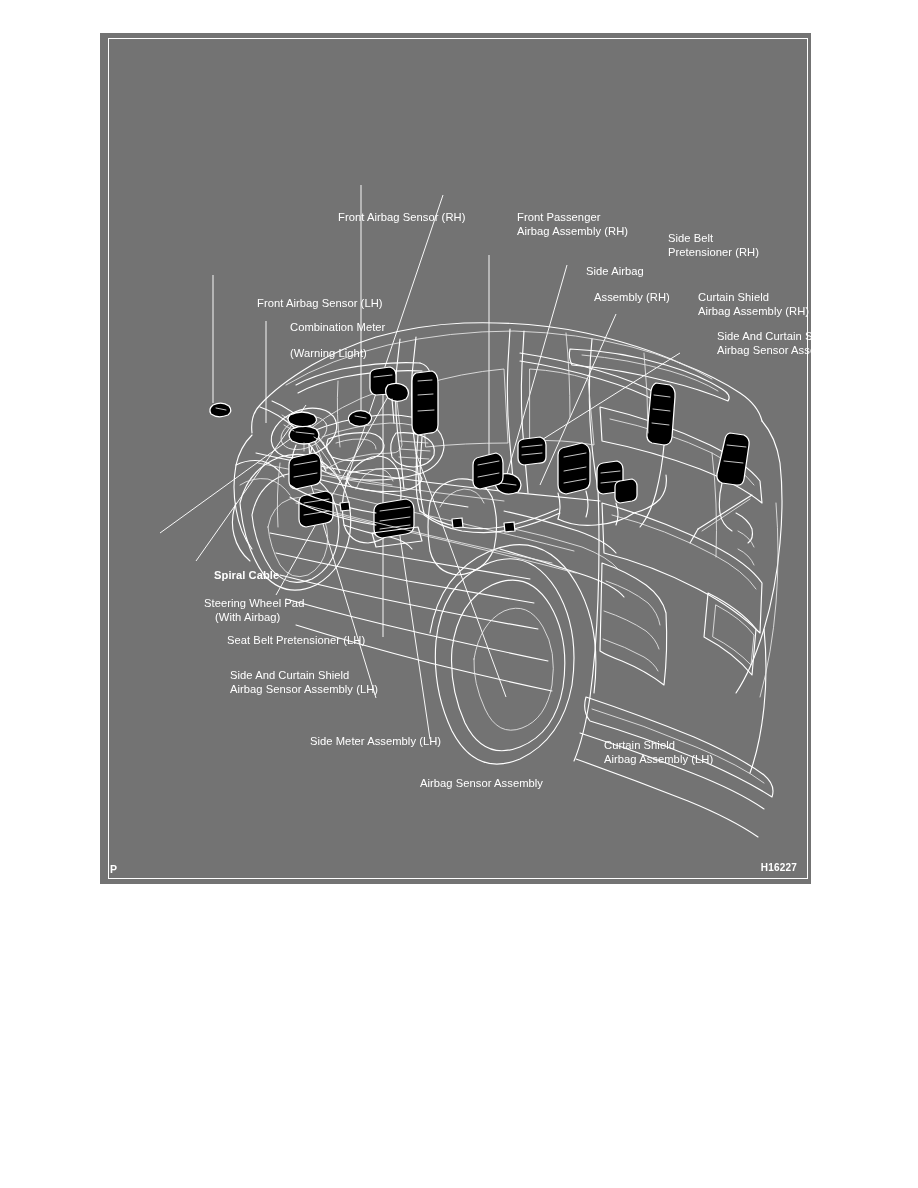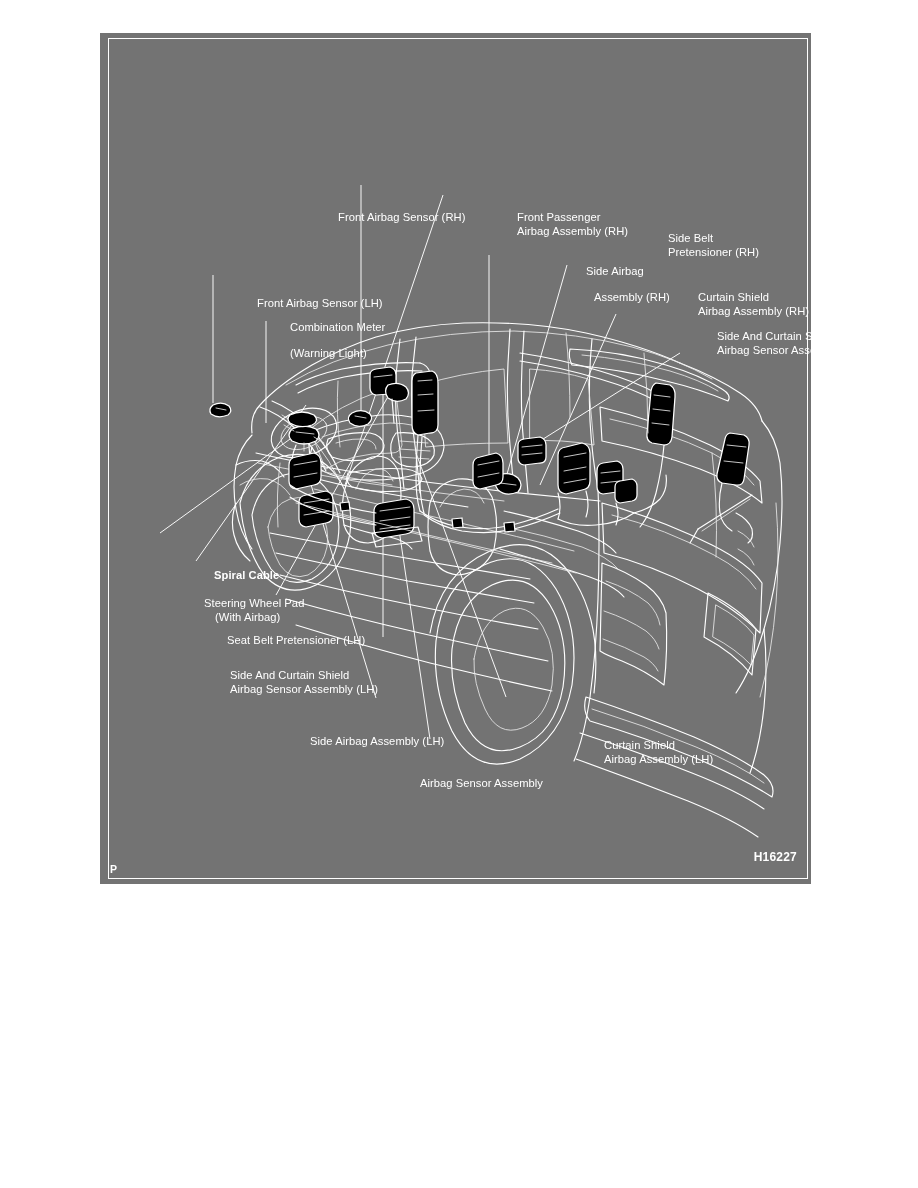--- a/index.html
+++ b/index.html
@@ -58,23 +58,23 @@
   .corner-p{
     position:absolute;
     left:10px;bottom:9px;
     color:#ffffff;
     font-size:10.5px;
     font-weight:bold;
     font-family:"Liberation Sans","DejaVu Sans",sans-serif;
   }
   .fig-id{
     position:absolute;
-    right:14px;bottom:20px;
+    right:14px;bottom:11px;
     color:#ffffff;
-    font-size:12px;
+    font-size:10px;
     font-weight:bold;
     letter-spacing:0.2px;
     font-family:"Liberation Sans","DejaVu Sans",sans-serif;
   }
 </style>
 </head>
 <body>
 
 <div id="page">
 
@@ -451,21 +451,21 @@
     <div class="label" style="left:114px;top:536px;font-weight:bold;">Spiral Cable</div>
 
     <div class="label" style="left:104px;top:564px;text-align:right;">Steering Wheel Pad</div>
     <div class="label" style="left:115px;top:578px;">(With Airbag)</div>
 
     <div class="label" style="left:115px;top:601px;margin-left:12px;">Seat Belt Pretensioner (LH)</div>
 
     <div class="label" style="left:130px;top:636px;">Side And Curtain Shield</div>
     <div class="label" style="left:130px;top:650px;">Airbag Sensor Assembly (LH)</div>
 
-    <div class="label" style="left:210px;top:702px;">Side Airbag Assembly (LH)</div>
+    <div class="label" style="left:210px;top:702px;">Side Meter Assembly (LH)</div>
 
     <div class="label" style="left:320px;top:744px;">Airbag Sensor Assembly</div>
 
     <div class="label" style="left:504px;top:706px;">Curtain Shield</div>
     <div class="label" style="left:504px;top:720px;">Airbag Assembly (LH)</div>
 
     <div id="frame"></div>
 
     <div class="corner-p">P</div>
     <div class="fig-id">H16227</div>

